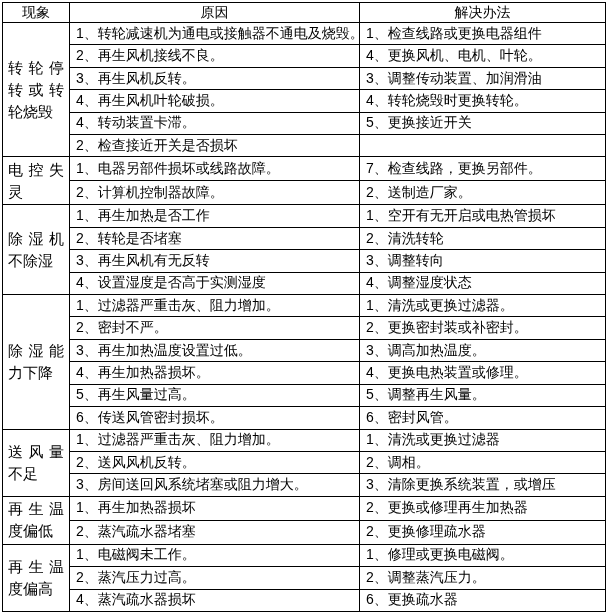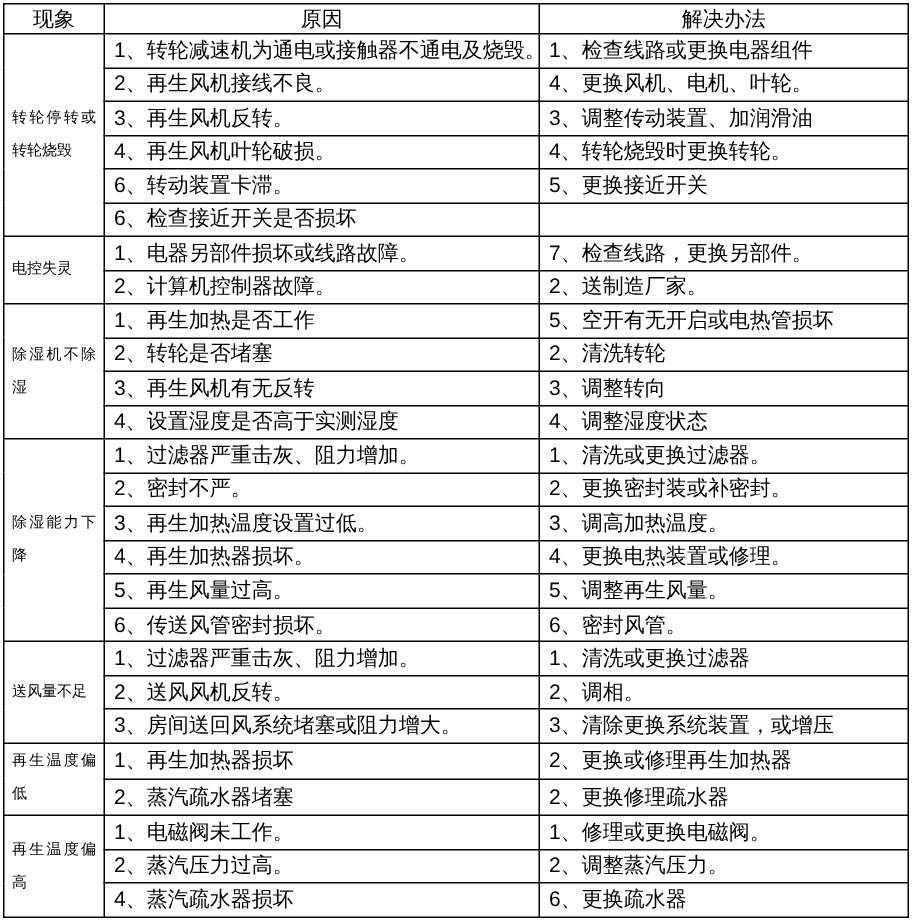--- a/index.html
+++ b/index.html
@@ -46,21 +46,21 @@
     text-align: left;
     vertical-align: middle;
     white-space: nowrap;
   }
   .trouble-table td.phenomenon-cell {
     width: 67px;
     padding: 0 5px;
     vertical-align: middle;
     text-align: justify;
     text-justify: inter-ideograph;
-    font-size: 10px;
+    font-size: 15px;
     line-height: 22px;
     word-break: break-all;
   }
 </style>
 </head>
 <body>
 
 <div class="page">
   <table class="trouble-table">
     <colgroup>
@@ -87,40 +87,40 @@
         </tr>
         <tr>
           <td class="cause-cell">3、再生风机反转。</td>
           <td class="solution-cell">3、调整传动装置、加润滑油</td>
         </tr>
         <tr>
           <td class="cause-cell">4、再生风机叶轮破损。</td>
           <td class="solution-cell">4、转轮烧毁时更换转轮。</td>
         </tr>
         <tr>
-          <td class="cause-cell">6、转动装置卡滞。</td>
+          <td class="cause-cell">4、转动装置卡滞。</td>
           <td class="solution-cell">5、更换接近开关</td>
         </tr>
         <tr>
-          <td class="cause-cell">6、检查接近开关是否损坏</td>
+          <td class="cause-cell">2、检查接近开关是否损坏</td>
           <td class="solution-cell"></td>
         </tr>
         <tr>
           <td class="phenomenon-cell" rowspan="2">电控失灵</td>
           <td class="cause-cell">1、电器另部件损坏或线路故障。</td>
           <td class="solution-cell">7、检查线路，更换另部件。</td>
         </tr>
         <tr>
           <td class="cause-cell">2、计算机控制器故障。</td>
           <td class="solution-cell">2、送制造厂家。</td>
         </tr>
         <tr>
           <td class="phenomenon-cell" rowspan="4">除湿机不除湿</td>
           <td class="cause-cell">1、再生加热是否工作</td>
-          <td class="solution-cell">5、空开有无开启或电热管损坏</td>
+          <td class="solution-cell">1、空开有无开启或电热管损坏</td>
         </tr>
         <tr>
           <td class="cause-cell">2、转轮是否堵塞</td>
           <td class="solution-cell">2、清洗转轮</td>
         </tr>
         <tr>
           <td class="cause-cell">3、再生风机有无反转</td>
           <td class="solution-cell">3、调整转向</td>
         </tr>
         <tr>

